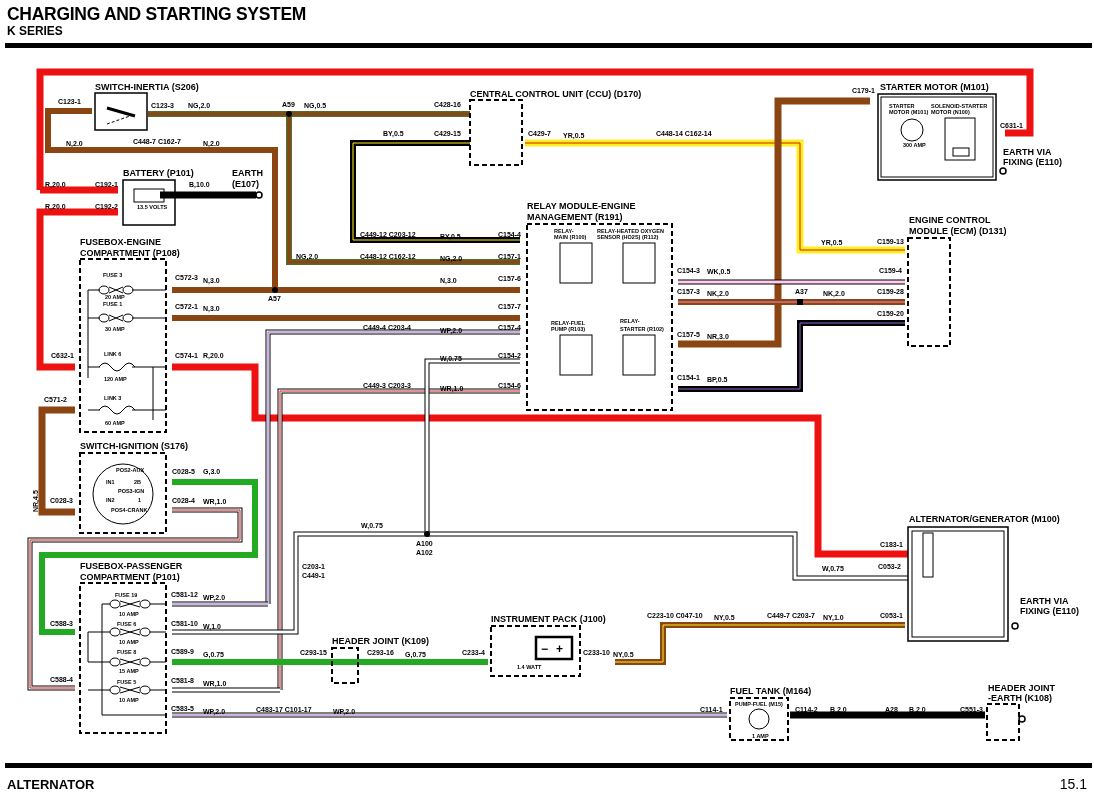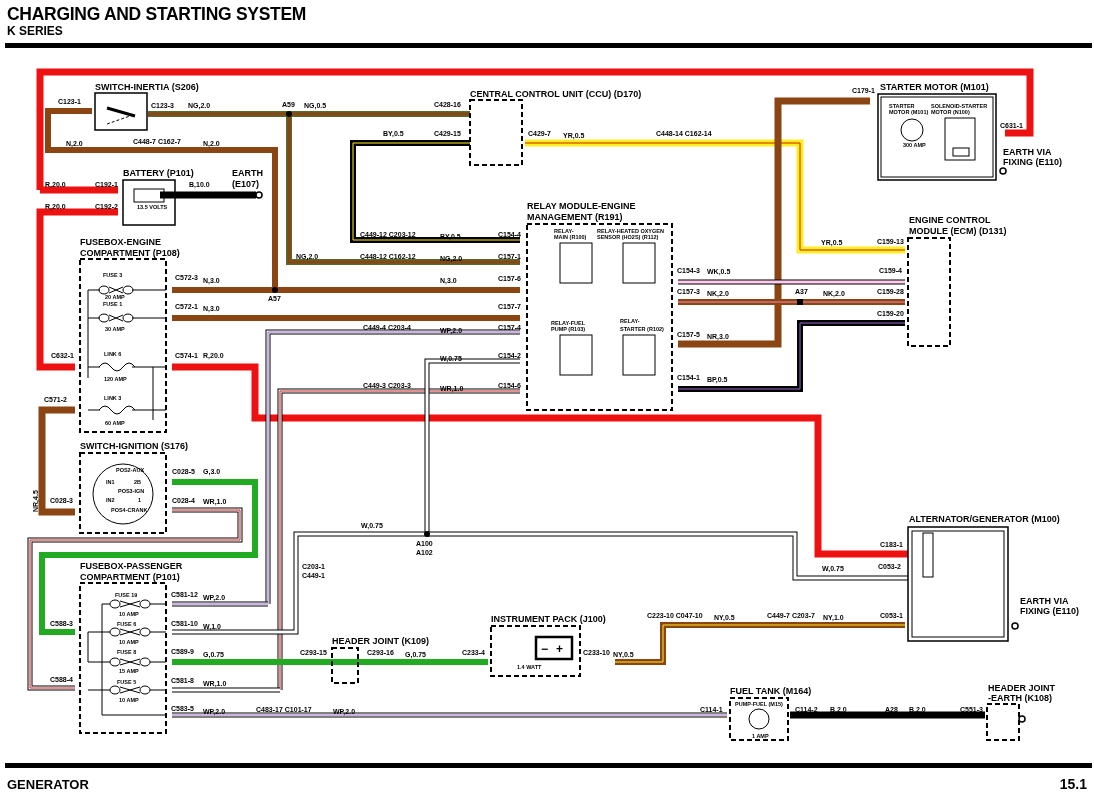--- a/index.html
+++ b/index.html
@@ -1,35 +1,35 @@
 <!DOCTYPE html>
 <html><head>
 <meta charset="utf-8">
 <style>
   html,body{margin:0;padding:0;background:#fff;}
   body{width:1094px;height:797px;position:relative;overflow:hidden;font-family:"Liberation Sans",sans-serif;}
   .title{position:absolute;left:7px;top:3px;font-size:19px;font-weight:bold;letter-spacing:-0.3px;color:#000;transform:scaleX(0.92);transform-origin:left;}
   .subtitle{position:absolute;left:7px;top:23px;font-size:13px;font-weight:bold;color:#000;transform:scaleX(0.92);transform-origin:left;}
   .rule{position:absolute;left:5px;width:1087px;height:5px;background:#000;}
   .footer-left{position:absolute;left:7px;top:777px;font-size:13px;font-weight:bold;}
-  .footer-right{position:absolute;right:7px;top:776px;font-size:14px;font-weight:bold;}
+  .footer-right{position:absolute;right:7px;top:776px;font-size:14px;font-weight:normal;}
   svg{position:absolute;left:0;top:0;}
   svg text{font-family:"Liberation Sans",sans-serif;font-weight:bold;fill:#000;}
   .clbl{font-size:7px;}
   .ttl{font-size:9px;}
   .tiny{font-size:5.5px;}
 </style>
 </head>
 <body>
 
 <div class="title">CHARGING AND STARTING SYSTEM</div>
 <div class="subtitle">K SERIES</div>
 <div class="rule" style="top:43px"></div>
 <div class="rule" style="top:763px"></div>
-<div class="footer-left">GENERATOR</div>
+<div class="footer-left">ALTERNATOR</div>
 <div class="footer-right">15.1</div>
 
 <svg width="1094" height="797" xmlns="http://www.w3.org/2000/svg">
 
   <g fill="none" stroke-linejoin="miter">
 
     <path d="M40,190 V72 H1030 V133 H1005" stroke="#ee1111" stroke-width="7"></path>
     <path d="M40,190 H118" stroke="#ee1111" stroke-width="7"></path>
     <path d="M118,212 H40 V367 H75" stroke="#ee1111" stroke-width="7"></path>
     <path d="M172,367 H255 V418 H818 V554 H908" stroke="#ee1111" stroke-width="7"></path>

